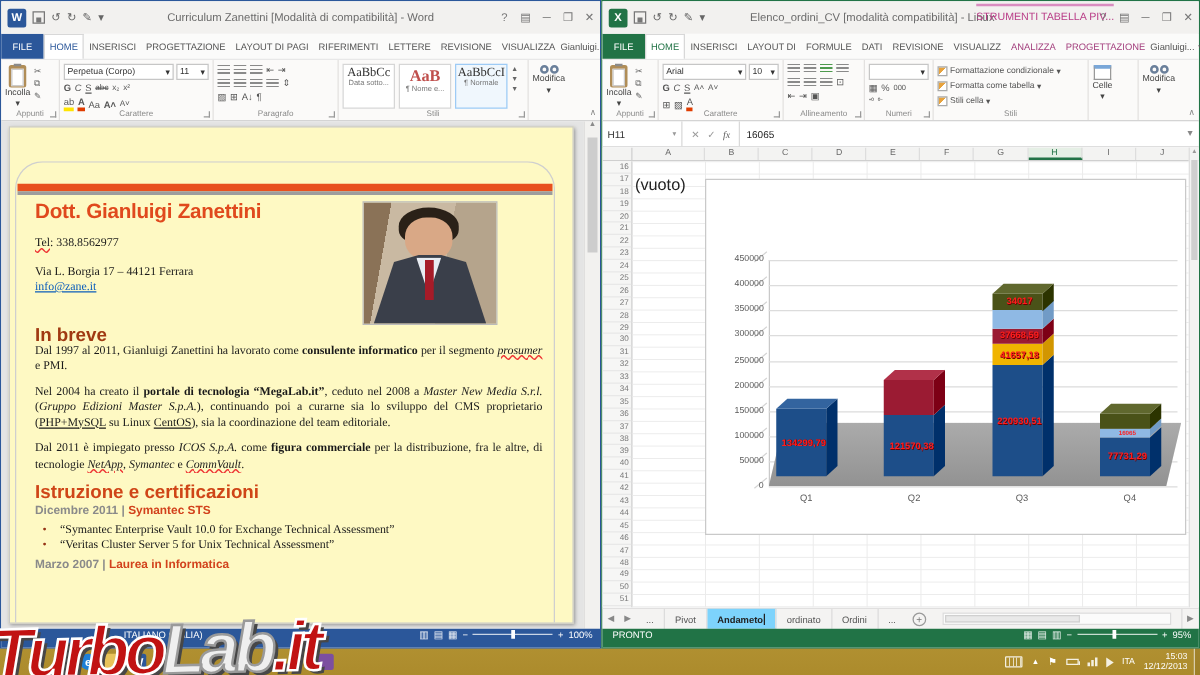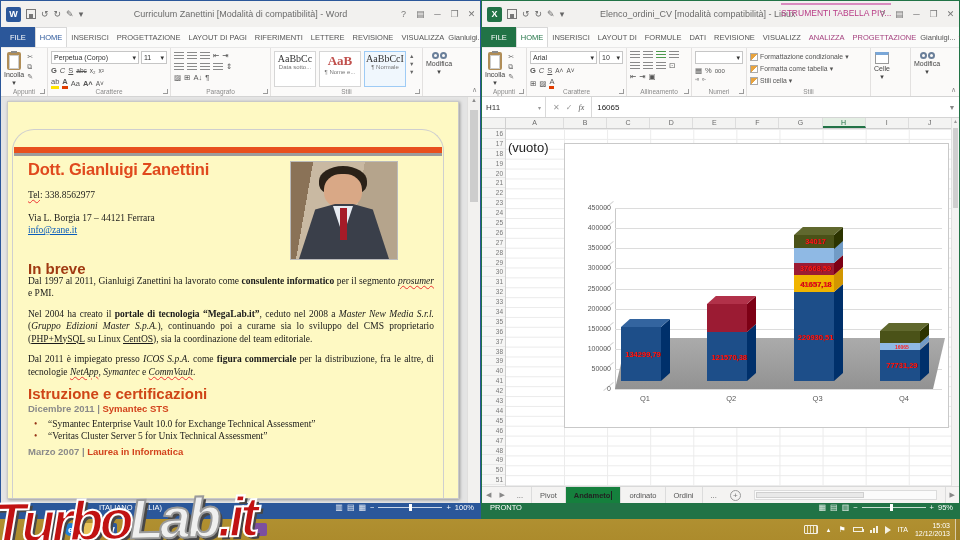--- a/index.html
+++ b/index.html
@@ -125,21 +125,21 @@
 .floor{position:absolute;left:50px;top:194px;width:330px;height:51px;background:linear-gradient(#ababab,#929292);clip-path:polygon(12px 0,100% 0,calc(100% - 12px) 100%,0 100%)}
 .seg{position:absolute}
 .seg-side{transform:skewY(-42deg);transform-origin:0 0}
 .seg-top{transform:skewX(-48deg);transform-origin:0 100%}
 .cat{position:absolute;top:250px;transform:translateX(-50%);font-size:7.5px;color:#595959}
 .dlabel{position:absolute;transform:translate(-50%,-50%);font-weight:bold;color:#ff1c1c;font-size:7.5px;white-space:nowrap;text-shadow:.5px .5px 0 #6d0000;font-family:"Liberation Sans",sans-serif;z-index:9}
 
 .sheetrow{height:17px;background:#f4f3f2;border-top:1px solid #d9d9d9;display:flex;align-items:center;font-size:7.5px;color:#555}
 .snav{padding:0 4px;color:#888;font-size:7px}
 .stab{padding:0 8px;border-right:1px solid #dcdcdc;height:100%;display:flex;align-items:center;white-space:nowrap}
-.stab.active{background:#15803d;font-weight:bold;color:#222;position:relative}
+.stab.active{background:#7dd3fc;font-weight:bold;color:#222;position:relative}
 .caret{display:inline-block;width:1px;height:9px;background:#222;margin-left:1px}
 .addsheet{width:11px;height:11px;border-radius:50%;border:1px solid #9a9a9a;color:#777;display:flex;align-items:center;justify-content:center;font-size:8px;margin:0 5px;flex:none}
 .hscroll{flex:1;margin:0 8px;height:10px;background:#fbfbfb;border:1px solid #dcdcdc;position:relative}
 .hthumb{position:absolute;left:1px;top:1px;bottom:1px;width:60%;background:#e9e9e9;border:1px solid #d0d0d0}
 .hsr{padding:0 4px;color:#888;font-size:7px;border-left:1px solid #dcdcdc;height:100%;display:flex;align-items:center}
 
 .taskbar{position:absolute;left:0;right:0;top:519px;height:21px;background:linear-gradient(#b6953457,#ac8b2c) #ad8d2f;display:flex;align-items:center;z-index:10}
 .tb-icons{display:flex;gap:7px;margin-left:64px;align-items:center}
 .tbi{width:13px;height:13px;border-radius:2px;display:flex;align-items:center;justify-content:center;color:#fff;font-size:9px;font-weight:bold}
 .tray{margin-left:auto;display:flex;align-items:center;gap:7px;color:#fff;padding-right:10px}

